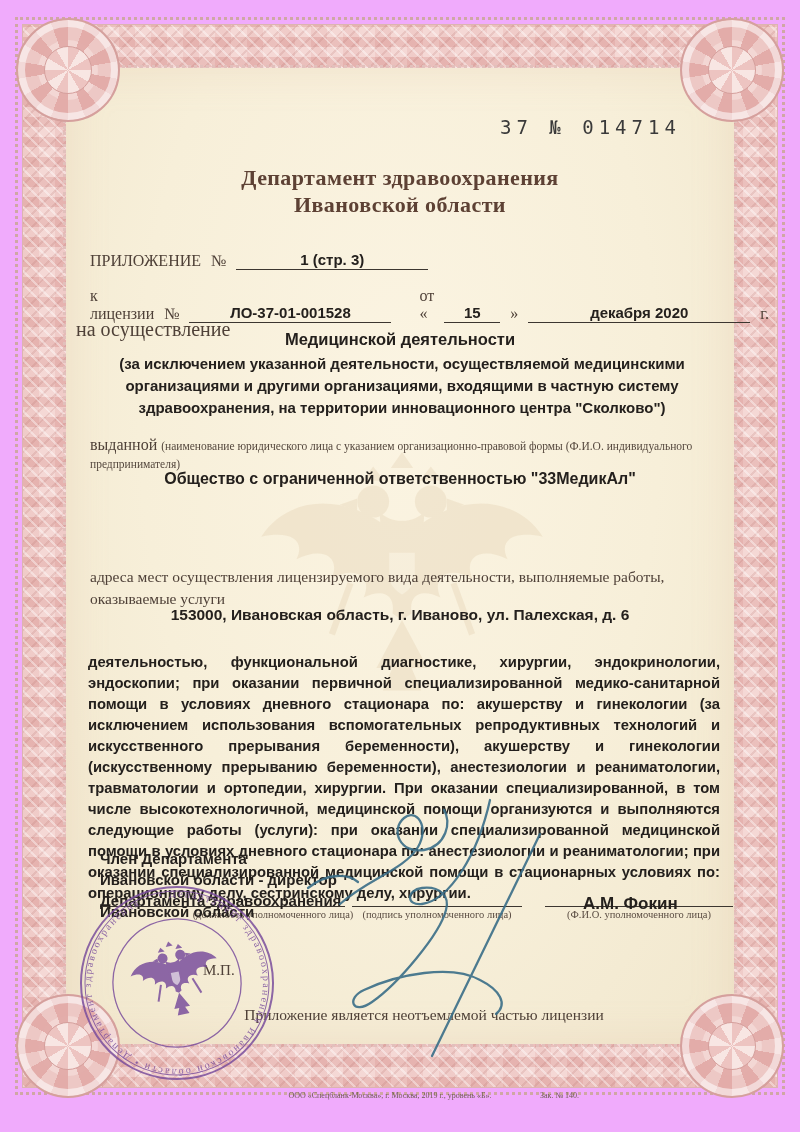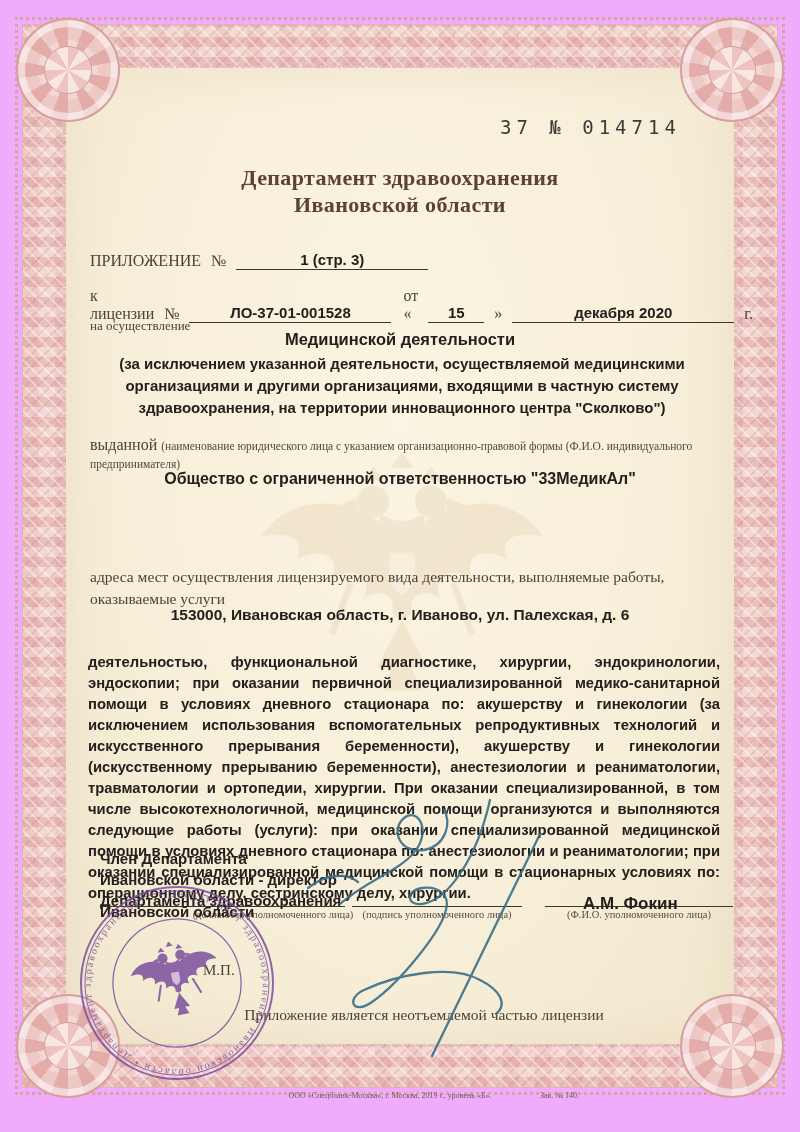--- a/index.html
+++ b/index.html
@@ -44,21 +44,21 @@
   .sansb{font-family:"Liberation Sans",sans-serif;font-weight:700;color:#24201d;}
 
   .serial{left:500px;top:116px;font-family:"DejaVu Sans Mono",monospace;font-size:19px;letter-spacing:5px;color:#3a3a3a;z-index:3;}
   .header{left:0;right:0;top:164px;text-align:center;font-size:22px;font-weight:700;color:#5d4134;line-height:27px;letter-spacing:.4px;z-index:3;}
 
   .row{display:flex;align-items:flex-end;gap:10px;font-size:16px;z-index:3;}
   .appendix-row{left:90px;top:251px;}
   .license-row{left:90px;top:287px;width:622px;}
   .blank{border-bottom:1.4px solid #3c3630;text-align:center;font-family:"Liberation Sans",sans-serif;font-weight:700;font-size:15px;color:#24201d;padding:0 6px 1px 6px;}
 
-  .purpose{left:90px;top:318px;font-size:13px;z-index:3;}
+  .purpose{left:76px;top:318px;font-size:20px;z-index:3;}
   .activity-title{left:0;right:0;top:330px;text-align:center;font-size:16.5px;z-index:3;}
   .activity-note{left:80px;width:644px;top:353px;text-align:center;font-size:15px;line-height:22px;font-weight:700;z-index:3;}
 
   .issued{left:90px;top:436px;width:628px;font-size:16px;z-index:3;}
   .issued small{font-size:11.5px;color:#55483e;}
   .organization{left:0;right:0;top:470px;text-align:center;font-size:16px;z-index:3;}
 
   .address-label{left:90px;top:566px;width:624px;font-size:15.5px;line-height:22px;z-index:3;}
   .address-value{left:0;right:0;top:606px;text-align:center;font-size:15.5px;z-index:3;}
 
@@ -125,21 +125,21 @@
   <div class="abs row appendix-row serif">
     <span>ПРИЛОЖЕНИЕ</span>
     <span>№</span>
     <span class="blank" style="min-width:180px;">1 (стр. 3)</span>
   </div>
 
   <div class="abs row license-row serif">
     <span>к лицензии</span>
     <span>№</span>
     <span class="blank" style="min-width:190px;">ЛО-37-01-001528</span>
-    <span style="margin-left:2px;">от «</span>
+    <span style="margin-left:18px;">от «</span>
     <span class="blank" style="min-width:44px;">15</span>
     <span>»</span>
     <span class="blank" style="min-width:210px;">декабря 2020</span>
     <span>г.</span>
   </div>
 
   <div class="abs purpose serif">на осуществление</div>
   <div class="abs activity-title sansb">Медицинской деятельности</div>
   <div class="abs activity-note sansb">(за исключением указанной деятельности, осуществляемой медицинскими организациями и другими организациями, входящими в частную систему здравоохранения, на территории инновационного центра "Сколково")</div>
 

